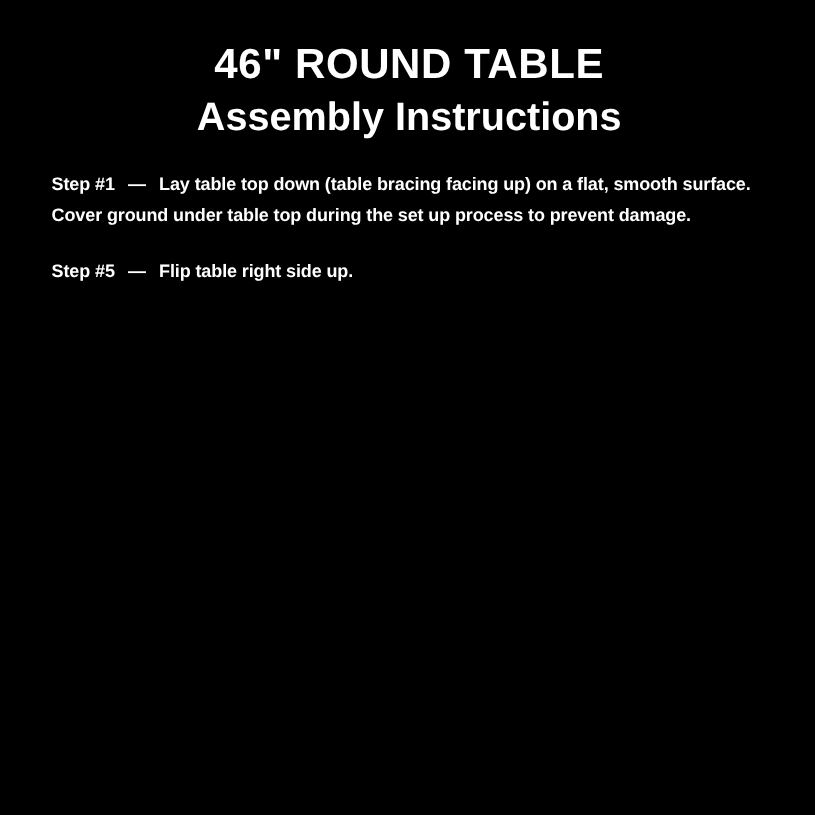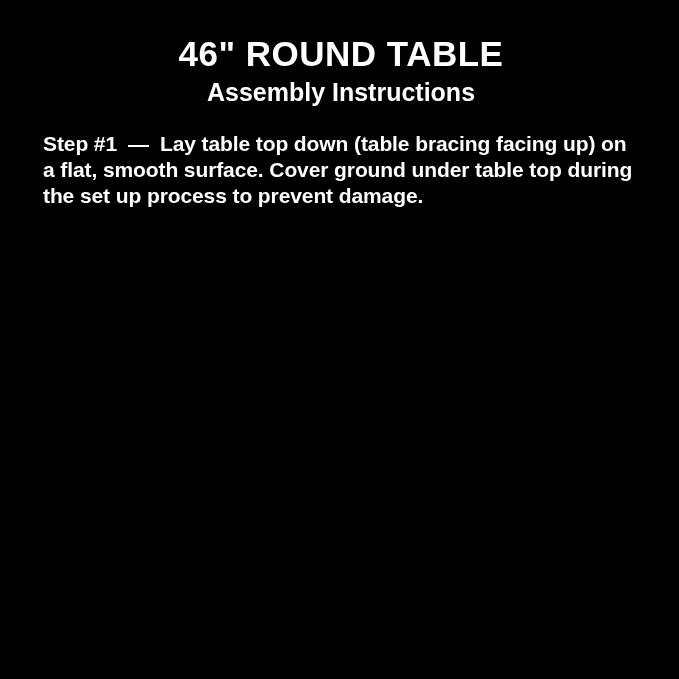--- a/index.html
+++ b/index.html
@@ -23,26 +23,26 @@
     text-align: center;
     margin-bottom: 24px;
   }
   .title {
     font-size: 35px;
     line-height: 1.12;
     letter-spacing: 0.5px;
     margin: 0;
   }
   .subtitle {
-    font-size: 25px;
+    font-size: 33px;
     line-height: 1.2;
     margin: 4px 0 0 0;
   }
   .steps p.step {
-    font-size: 21px;
+    font-size: 15px;
     line-height: 26px;
     letter-spacing: -0.1px;
     margin: 0 0 21px 0;
   }
   .step-dash {
     margin: 0 11px;
   }
 </style>
 </head>
 <body>
@@ -54,17 +54,18 @@
     <h2 class="subtitle">Assembly Instructions</h2>
   </div>
 
   <div class="steps">
 
     <p class="step"><span class="step-label">Step #1</span><span class="step-dash">—</span><span class="step-text">Lay table top down (table bracing facing up) on a flat, smooth surface. Cover ground under table top during the set up process to prevent damage.</span></p>
 
 
 
 
+    <p class="step"><span class="step-label">Step #5</span><span class="step-dash">—</span><span class="step-text">Flip table right side up.</span></p>
 
 
   </div>
 
 </div>
 
 </body></html>

